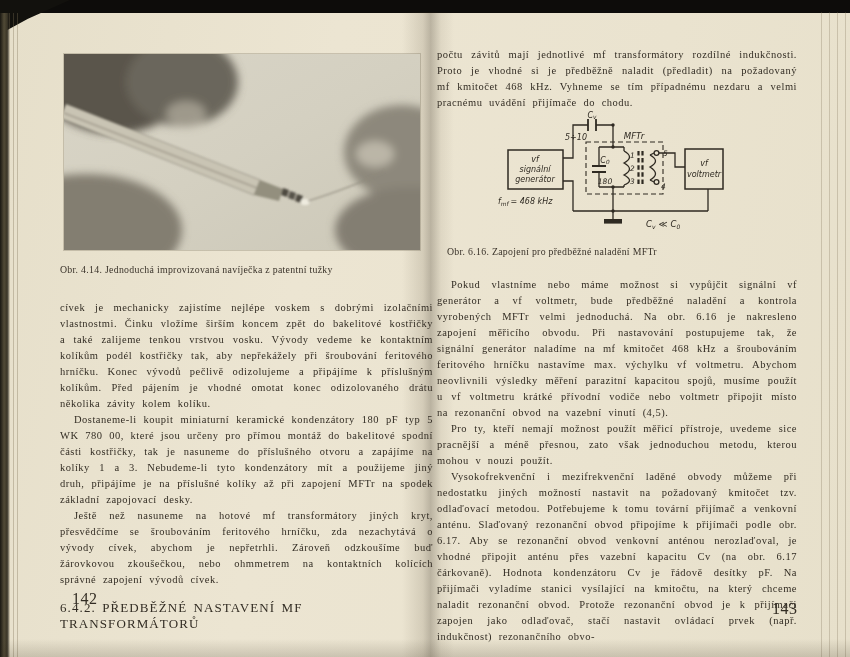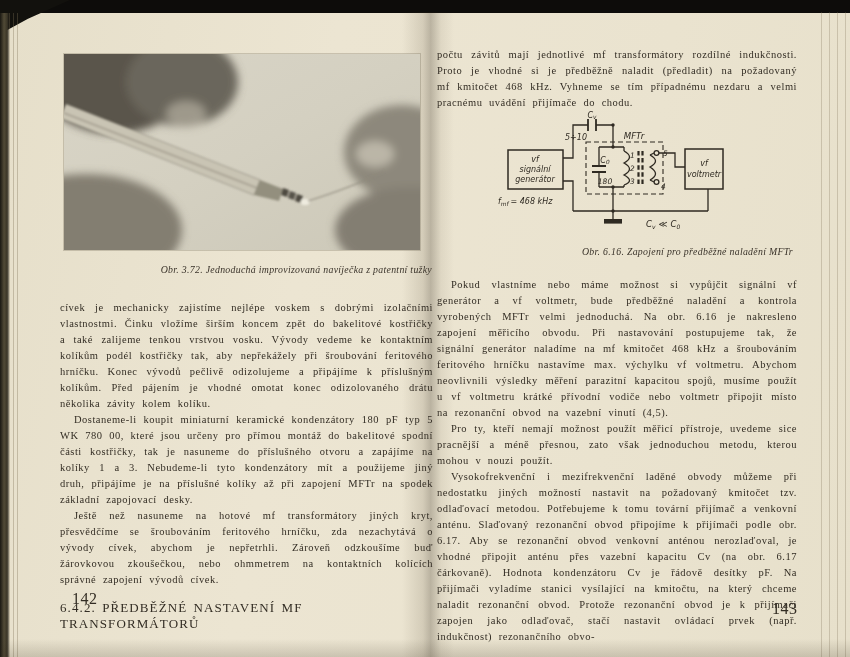--- a/index.html
+++ b/index.html
@@ -15,21 +15,21 @@
   .page-stack-left{position:absolute;left:9px;top:13px;width:10px;bottom:0;
         background:repeating-linear-gradient(90deg,rgba(125,112,85,.35) 0 1px,rgba(0,0,0,0) 1px 4px);}
   .gutter{position:absolute;left:402px;top:12px;width:52px;bottom:0;
         background:linear-gradient(90deg,rgba(70,58,38,0) 0%,rgba(70,58,38,.14) 40%,rgba(45,36,22,.26) 55%,rgba(70,58,38,.08) 75%,rgba(70,58,38,0) 100%);}
   .page-edges-right{position:absolute;right:0;top:12px;width:36px;bottom:0;
         background:repeating-linear-gradient(90deg,rgba(0,0,0,0) 0 7px,rgba(120,106,80,.28) 7px 8px);}
   .shadow-bottom{position:absolute;left:0;bottom:0;width:100%;height:18px;
         background:linear-gradient(0deg,rgba(50,42,26,.18),rgba(0,0,0,0));}
 
   .photo{position:absolute;left:64px;top:54px;width:356px;height:196px;box-shadow:0 0 0 1px rgba(90,82,64,.25);}
-  .caption{position:absolute;font-style:italic;font-size:9.8px;letter-spacing:.3px;text-align:right;color:#3a332a;}
+  .caption{position:absolute;font-size:9.8px;letter-spacing:.3px;text-align:left;color:#3a332a;}
   .cap-left{left:60px;top:264px;width:372px;}
   .cap-right{left:447px;top:246px;width:346px;}
 
   .col{position:absolute;font-size:10.5px;line-height:16px;text-align:justify;
        letter-spacing:.5px;word-spacing:3.6px;}
   .col-left{left:60px;top:300px;width:373px;}
   .col-right-intro{left:437px;top:47px;width:360px;}
   .col-right-main{left:437px;top:269px;width:360px;margin-top:8px;}
   .col p{margin:0;text-indent:14px;}
   .col p.noindent{text-indent:0;}
@@ -85,21 +85,21 @@
       <line x1="0" y1="59" x2="193" y2="134" stroke="#a09a8c" stroke-width="2" opacity=".7"></line>
       <polygon points="196,126 219,135 215,147 190,141" fill="#938f7e"></polygon>
       <path d="M219,134 l6,2 -2,7 -6,-2 z" fill="#4e4a40"></path>
       <path d="M226,137 l6,2 -2,7 -6,-2 z" fill="#56524a"></path>
       <path d="M233,140 l6,2 -2,7 -6,-2 z" fill="#4e4a40"></path>
       <ellipse cx="241" cy="148" rx="4.5" ry="3.2" fill="#eeebdf"></ellipse>
       <path d="M244,147 Q292,132 320,117" fill="none" stroke="#8f8a7c" stroke-width="1.2" opacity=".9"></path>
     </g>
   </svg>
 
-  <div class="caption cap-left">Obr. 3.72. Jednoduchá improvizovaná navíječka z patentní tužky</div>
+  <div class="caption cap-left">Obr. 4.14. Jednoduchá improvizovaná navíječka z patentní tužky</div>
 
   <div class="col col-left">
     <p class="noindent">cívek je mechanicky zajistíme nejlépe voskem s dobrými izolačními vlastnostmi. Činku vložíme širším koncem zpět do bakelitové kostřičky a také zalijeme tenkou vrstvou vosku. Vývody vedeme ke kontaktním kolíkům podél kostřičky tak, aby nepřekážely při šroubování feritového hrníčku. Konec vývodů pečlivě odizolujeme a připájíme k příslušným kolíkům. Před pájením je vhodné omotat konec odizolovaného drátu několika závity kolem kolíku.</p>
     <p>Dostaneme-li koupit miniaturní keramické kondenzátory 180 pF typ 5 WK 780 00, které jsou určeny pro přímou montáž do bakelitové spodní části kostřičky, tak je nasuneme do příslušného otvoru a zapájíme na kolíky 1 a 3. Nebudeme-li tyto kondenzátory mít a použijeme jiný druh, připájíme je na příslušné kolíky až při zapojení MFTr na spodek základní zapojovací desky.</p>
     <p>Ještě než nasuneme na hotové mf transformátory jiných kryt, přesvědčíme se šroubováním feritového hrníčku, zda nezachytává o vývody cívek, abychom je nepřetrhli. Zároveň odzkoušíme buď žárovkovou zkoušečkou, nebo ohmmetrem na kontaktních kolících správné zapojení vývodů cívek.</p>
     <h4 class="section-heading">6.4.2. PŘEDBĚŽNÉ NASTAVENÍ MF TRANSFORMÁTORŮ</h4>
   </div>
   <div class="page-num pn-left">142</div>
 
   <div class="col col-right-intro">

